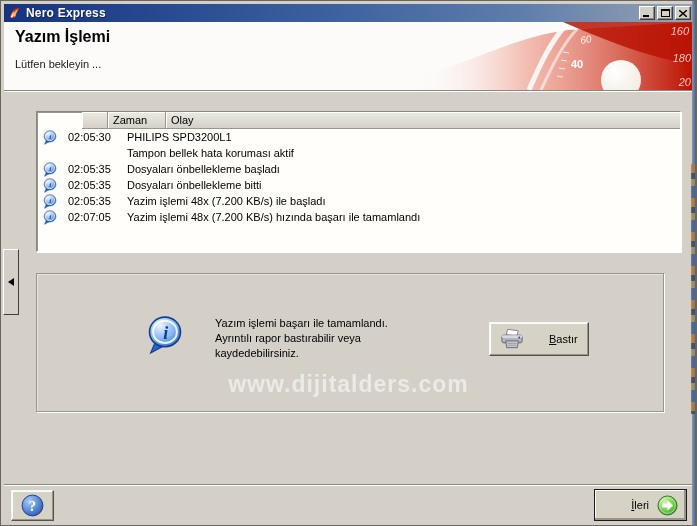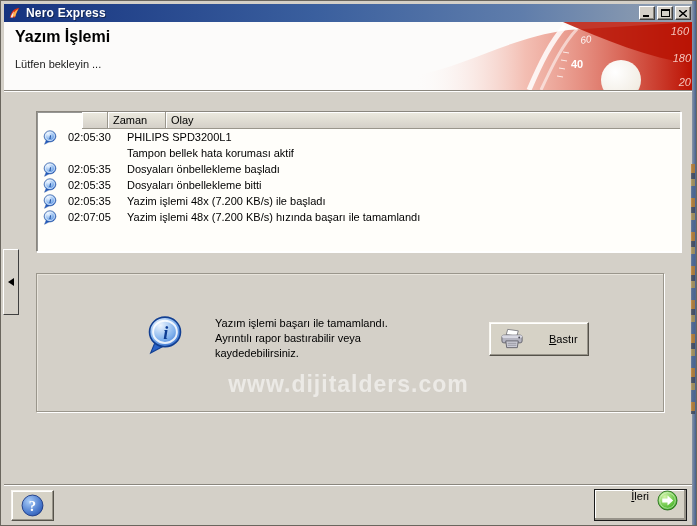--- a/index.html
+++ b/index.html
@@ -95,21 +95,21 @@
   .help{
     position:absolute;left:10px;top:489px;width:43px;height:31px;
     background:#d6d2c6;border:1px solid;border-color:#f8f6f0 #55524a #55524a #f8f6f0;
     box-shadow:inset -1px -1px 0 #98948a,inset 1px 1px 0 #fff;
     display:flex;align-items:center;justify-content:center;cursor:pointer;
   }
   .next{
     position:absolute;left:593px;top:488px;width:93px;height:32px;
     background:#d6d2c6;border:1px solid #1a1a1a;
     box-shadow:inset -2px -2px 0 #98948a,inset 1px 1px 0 #fff;
-    display:flex;align-items:flex-start;justify-content:flex-end;gap:8px;
+    display:flex;align-items:center;justify-content:flex-end;gap:8px;
     padding:0 8px 0 0;box-sizing:border-box;font-size:11px;font-family:inherit;cursor:pointer;
   }
   
   .right-border{position:absolute;right:0;top:0;bottom:0;width:4px;
     background:linear-gradient(to right,#8a96a8,#46618f);}
   .right-deco{position:absolute;right:1px;top:163px;width:4px;height:250px;
     background:repeating-linear-gradient(#b87a28 0 9px,#3c4458 9px 15px,#a89050 15px 22px,#46618f 22px 34px);
     opacity:.8;}
 </style>
 </head>

